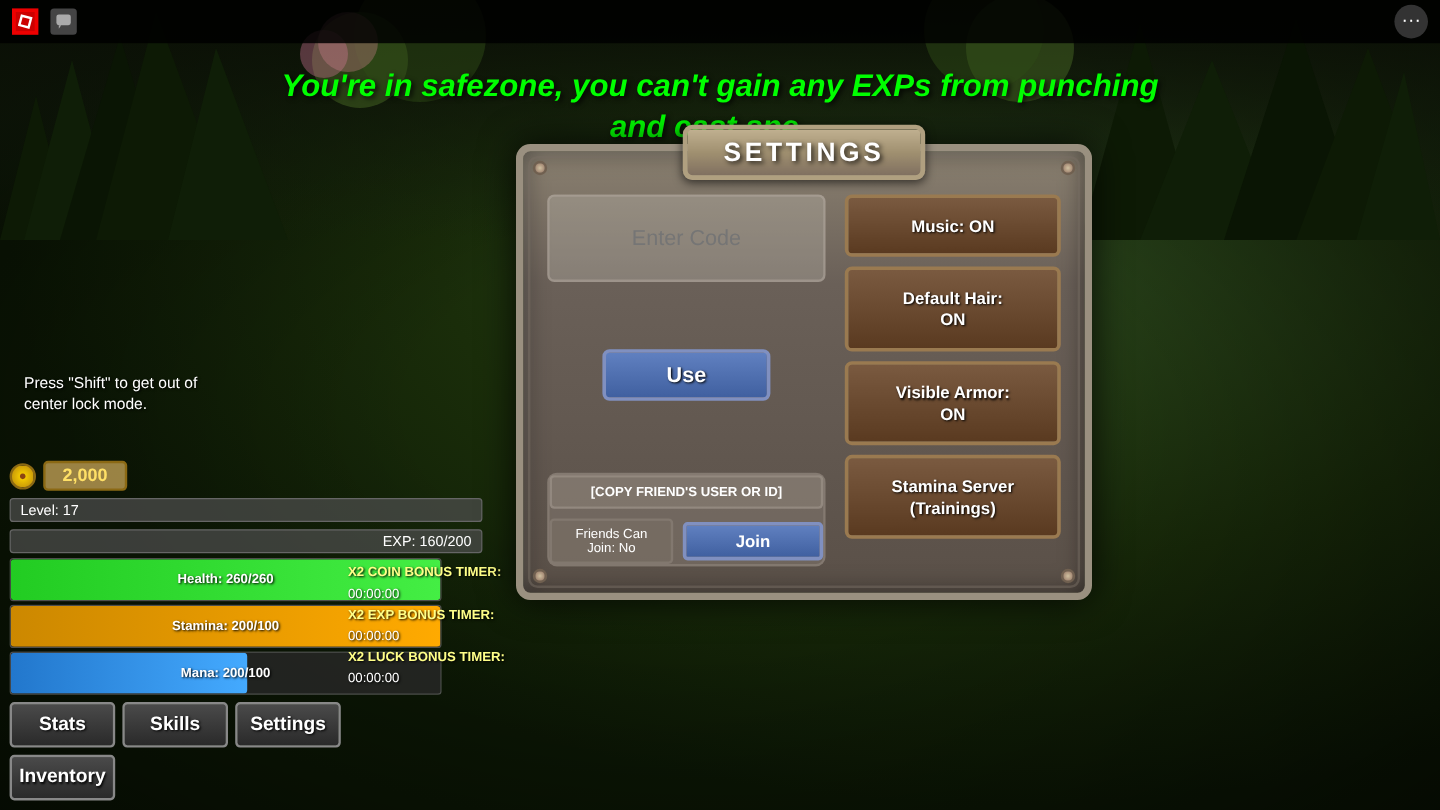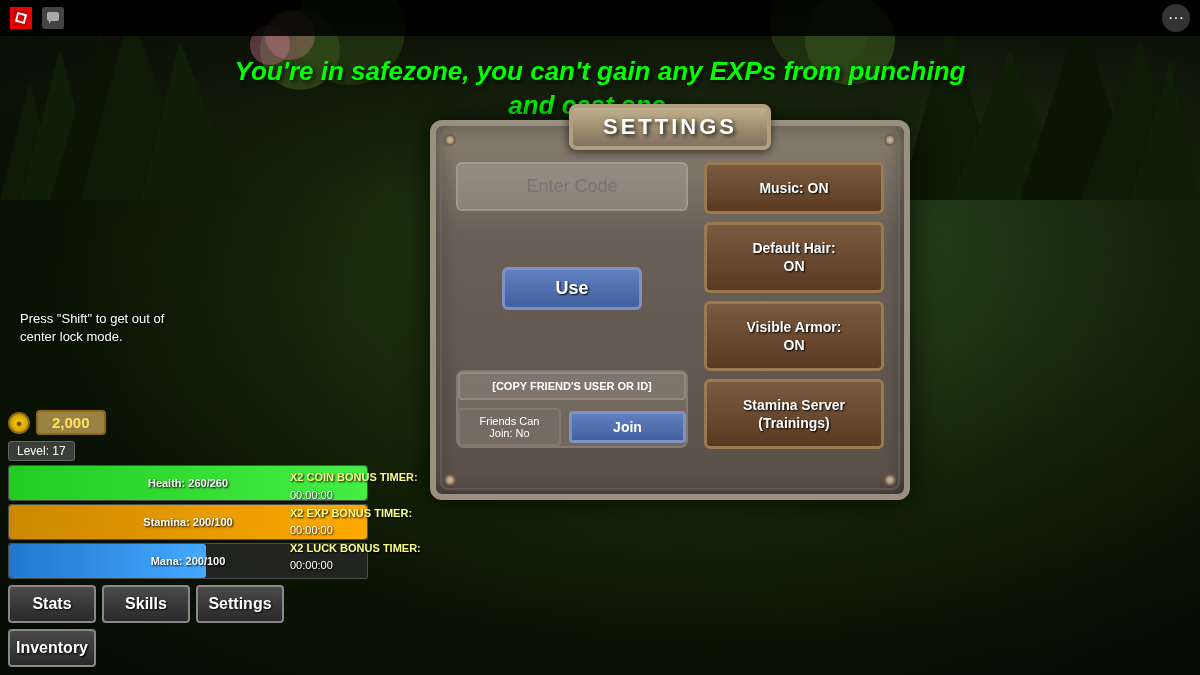--- a/index.html
+++ b/index.html
@@ -172,21 +172,22 @@
       color: #ffe066;
       font-size: 15px;
       font-weight: bold;
       font-family: Arial, sans-serif;
     }
 
     #level-exp-row {
       display: flex;
       gap: 6px;
       margin-bottom: 4px;
-      width: 360px;
+      width: 394px;
+      flex-direction: column;
     }
 
     .level-box {
       background: rgba(80,80,80,0.7);
       border: 1px solid #666;
       border-radius: 3px;
       padding: 2px 8px;
       color: white;
       font-size: 12px;
       font-family: Arial, sans-serif;
@@ -352,21 +353,21 @@
       display: flex;
       flex-direction: column;
       gap: 12px;
     }
 
     #code-input-field {
       width: 100%;
       background: rgba(200,195,185,0.3);
       border: 2px solid rgba(180,170,160,0.5);
       border-radius: 6px;
-      padding: 12px;
+      padding: 24px;
       color: rgba(200,195,185,0.7);
       font-size: 18px;
       font-family: Arial, sans-serif;
       text-align: center;
       outline: none;
     }
 
     #use-btn {
       background: linear-gradient(180deg, #6080c0, #4060a0);
       border: 3px solid #8090c0;
@@ -609,20 +610,21 @@
 
 <div id="hud">
 
   <div id="coin-row">
     <div class="coin-icon">●</div>
     <div class="coin-amount">2,000</div>
   </div>
 
   <div id="level-exp-row">
     <div class="level-box">Level: 17</div>
+    <div class="exp-box">EXP: 160/200</div>
   </div>
 
   <div class="bar-container">
     <div class="bar-fill health-fill" style="width:100%"></div>
     <span class="bar-label">Health: 260/260</span>
   </div>
 
   <div class="bar-container">
     <div class="bar-fill stamina-fill" style="width:100%"></div>
     <span class="bar-label">Stamina: 200/100</span>

